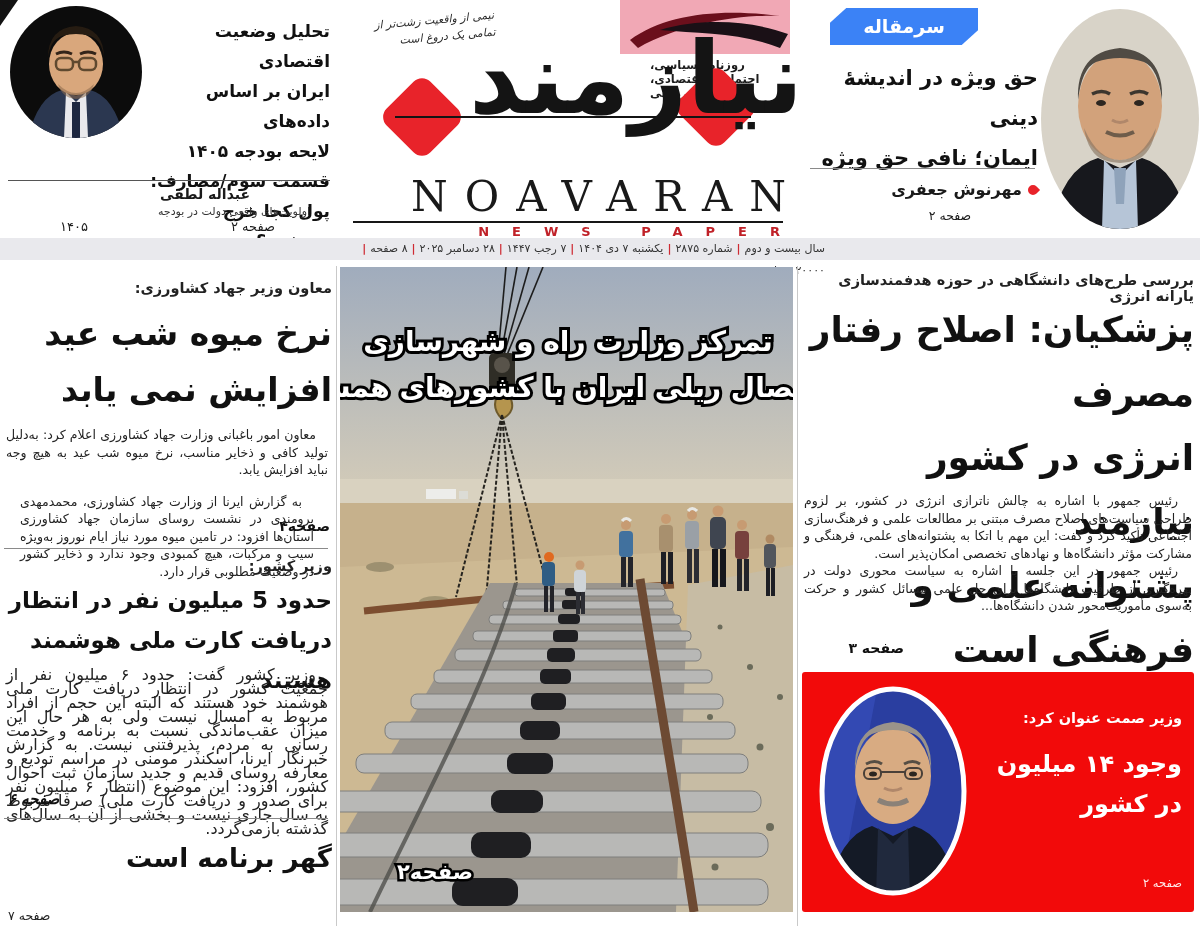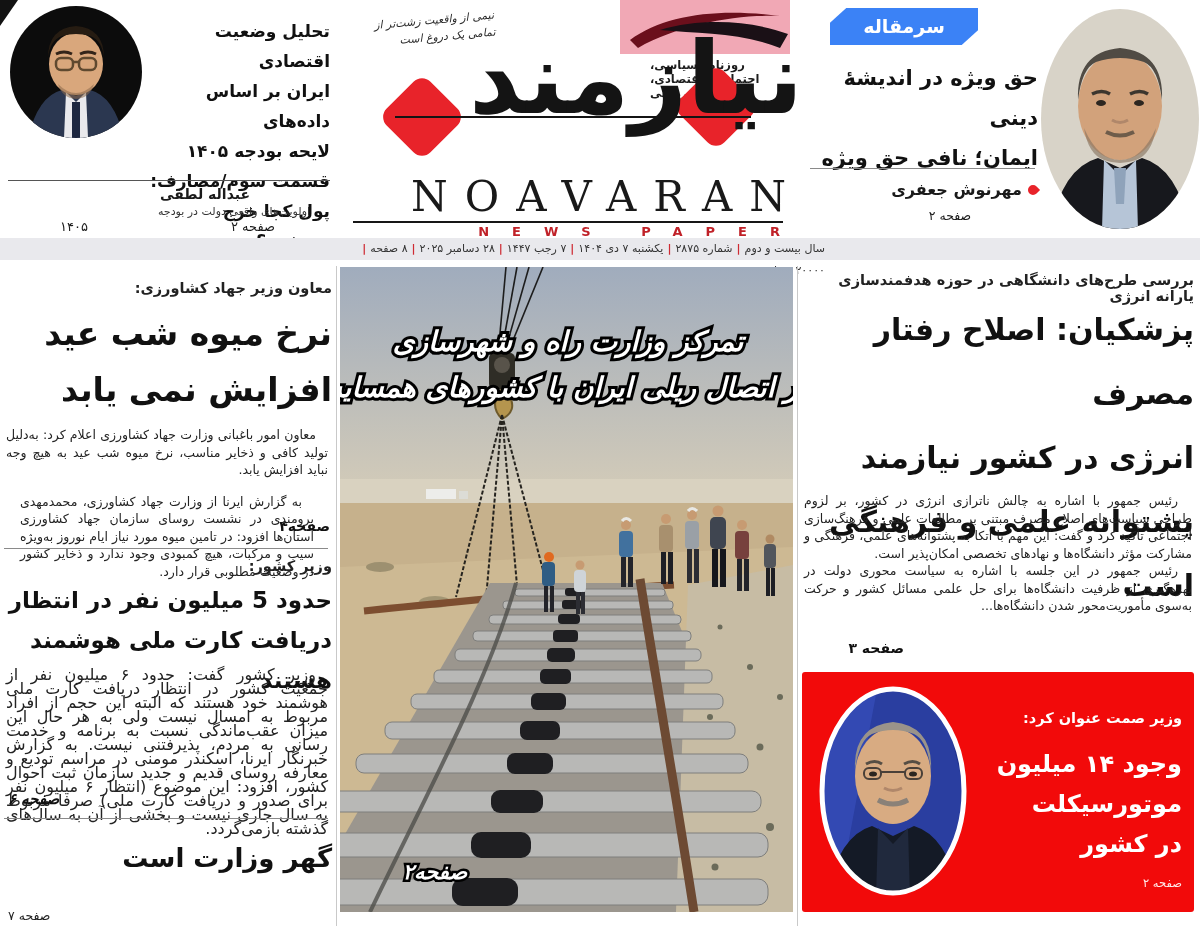--- a/index.html
+++ b/index.html
@@ -18,21 +18,21 @@
   .pageref{font-weight:bold;font-size:14px;color:#111;}
   .badge{background:#3b82f6;color:#fff;font-weight:bold;font-size:19px;line-height:37px;text-align:center;
          clip-path:polygon(11% 0,100% 0,100% 60%,89% 100%,0 100%,0 40%);}
   .corner-tri{width:0;height:0;border-top:26px solid #121212;border-right:18px solid transparent;}
   .diamond{width:62px;height:62px;background:#e8232a;border-radius:12px;transform:rotate(45deg);}
   .bullet{display:inline-block;width:10px;height:10px;background:#e8232a;border-radius:50% 0 50% 50%;
           transform:rotate(45deg);margin-left:6px;}
   .masthead-logo{font-size:100px;font-weight:bold;color:#141414;line-height:1.3;letter-spacing:-2px;}
   .logo-en{font-family:"DejaVu Serif",serif;font-size:42px;letter-spacing:17px;color:#191919;}
   .logo-sub{font-size:13px;letter-spacing:23px;color:#c02128;font-weight:bold;}
-  .photo-frame{background:#86efac;font-style:italic;}
+  .photo-frame{background:#86efac;}
   .redbox{background:#f20a0a;border-radius:3px;}
   .redbox .k{color:#fff;font-weight:bold;font-size:14.5px;}
   .redbox .h{color:#fff;font-weight:bold;font-size:24px;line-height:40px;}
   .redbox .p{color:#ffecec;font-size:11.5px;}
   .script-slogan{font-size:11px;color:#2b2b2b;font-style:italic;line-height:1.5;transform:rotate(-5deg);}
   .tagline{font-size:11.5px;color:#1d1d1d;font-weight:600;}
   .dateband{background:#e9e9ed;font-size:11px;color:#333;}
   .hline{background:#555;height:1px;}
 </style>
 </head>
@@ -280,36 +280,35 @@
       </g>
 
       <text x="228" y="84" text-anchor="middle" font-family="DejaVu Sans, sans-serif" font-size="28" font-weight="bold" fill="#ffffff" stroke="#000000" stroke-width="6" paint-order="stroke" direction="rtl">تمرکز وزارت راه و شهرسازی</text>
       <text x="228" y="130" text-anchor="middle" font-family="DejaVu Sans, sans-serif" font-size="28" font-weight="bold" fill="#ffffff" stroke="#000000" stroke-width="6" paint-order="stroke" direction="rtl">بر اتصال ریلی ایران با کشورهای همسایه</text>
       <text x="95" y="612" text-anchor="middle" font-family="DejaVu Sans, sans-serif" font-size="21" font-weight="bold" fill="#ffffff" stroke="#000000" stroke-width="5" paint-order="stroke" direction="rtl">صفحه۲</text>
     </svg>
   </div>
 
   <div class="abs" style="left:802px;top:266px;width:392px;height:662px;">
     <div class="rtl ctr kicker abs" style="left:0;top:6px;width:392px;">بررسی طرح‌های دانشگاهی در حوزه هدفمندسازی یارانه انرژی</div>
-    <div class="abs rtl ctr b hl" style="left:0;top:32px;width:392px;font-size:30px;line-height:64px;">
+    <div class="abs rtl ctr b hl" style="left:0;top:32px;width:392px;font-size:36px;line-height:64px;">
       <div>پزشکیان: اصلاح رفتار مصرف</div>
       <div>انرژی در کشور نیازمند</div>
       <div>پشتوانه علمی و فرهنگی است</div>
     </div>
     <div class="abs rtl bodytxt" style="left:2px;top:226px;width:388px;">
       <p style="margin:0;text-indent:14px;">رئیس جمهور با اشاره به چالش ناترازی انرژی در کشور، بر لزوم طراحی سیاست‌های اصلاح مصرف مبتنی بر مطالعات علمی و فرهنگ‌سازی اجتماعی تأکید کرد و گفت: این مهم با اتکا به پشتوانه‌های علمی، فرهنگی و مشارکت مؤثر دانشگاه‌ها و نهادهای تخصصی امکان‌پذیر است.</p>
       <p style="margin:0;text-indent:14px;">رئیس جمهور در این جلسه با اشاره به سیاست محوری دولت در بهره‌گیری از ظرفیت دانشگاه‌ها برای حل علمی مسائل کشور و حرکت به‌سوی مأموریت‌محور شدن دانشگاه‌ها...</p>
     </div>
     <div class="abs rtl pageref" style="left:2px;top:374px;width:100px;text-align:right;">صفحه ۳</div>
 
     <div class="abs redbox" style="left:0;top:406px;width:392px;height:240px;">
       <div class="abs rtl ctr k" style="left:170px;top:38px;width:210px;">وزیر صمت عنوان کرد:</div>
       <div class="abs rtl ctr h" style="left:170px;top:72px;width:210px;">
         <div>وجود ۱۴ میلیون</div>
-        <div>موتورسیکلت</div>
         <div>در کشور</div>
       </div>
       <div class="abs rtl p" style="left:300px;top:204px;width:80px;">صفحه ۲</div>
       <div class="abs" style="left:16px;top:12px;width:150px;height:214px;">
         <svg width="150" height="214" viewBox="0 0 150 214">
           <defs>
               <clipPath id="c3">
                 <ellipse cx="75" cy="107" rx="71" ry="102"></ellipse>
               </clipPath>
             </defs>
@@ -361,20 +360,20 @@
       </div>
       <div class="abs rtl bodytxt" style="left:2px;top:402px;width:322px;font-size:16px;line-height:14px;">
         <p style="margin:0;text-indent:12px;">وزیر کشور گفت: حدود ۶ میلیون نفر از جمعیت کشور در انتظار دریافت کارت ملی هوشمند خود هستند که البته این حجم از افراد مربوط به امسال نیست ولی به هر حال این میزان عقب‌ماندگی نسبت به برنامه و خدمت رسانی به مردم، پذیرفتنی نیست. به گزارش خبرنگار ایرنا، اسکندر مومنی در مراسم تودیع و معارفه روسای قدیم و جدید سازمان ثبت احوال کشور، افزود: این موضوع (انتظار ۶ میلیون نفر برای صدور و دریافت کارت ملی) صرفا مربوط به سال جاری نیست و بخشی از آن به سال‌های گذشته بازمی‌گردد.</p>
       </div>
       <div class="abs rtl pageref" style="left:4px;top:524px;width:80px;text-align:left;font-size:15px;font-style:italic;">صفحه ۶</div>
       <div class="abs rule" style="left:0;top:552px;width:324px;height:1px;"></div>
     </div>
 
     <div>
       <div class="abs rtl ctr b hl" style="left:0;top:570px;width:328px;font-size:26px;line-height:44px;">
-        <div>گهر وزارت است</div>
+        <div>گهر برنامه است</div>
       </div>
       <div class="abs rtl" style="left:4px;top:642px;width:80px;font-size:12.5px;text-align:left;color:#222;">صفحه ۷</div>
     </div>
 
   </div>
 
 </div>
 
 </body></html>

